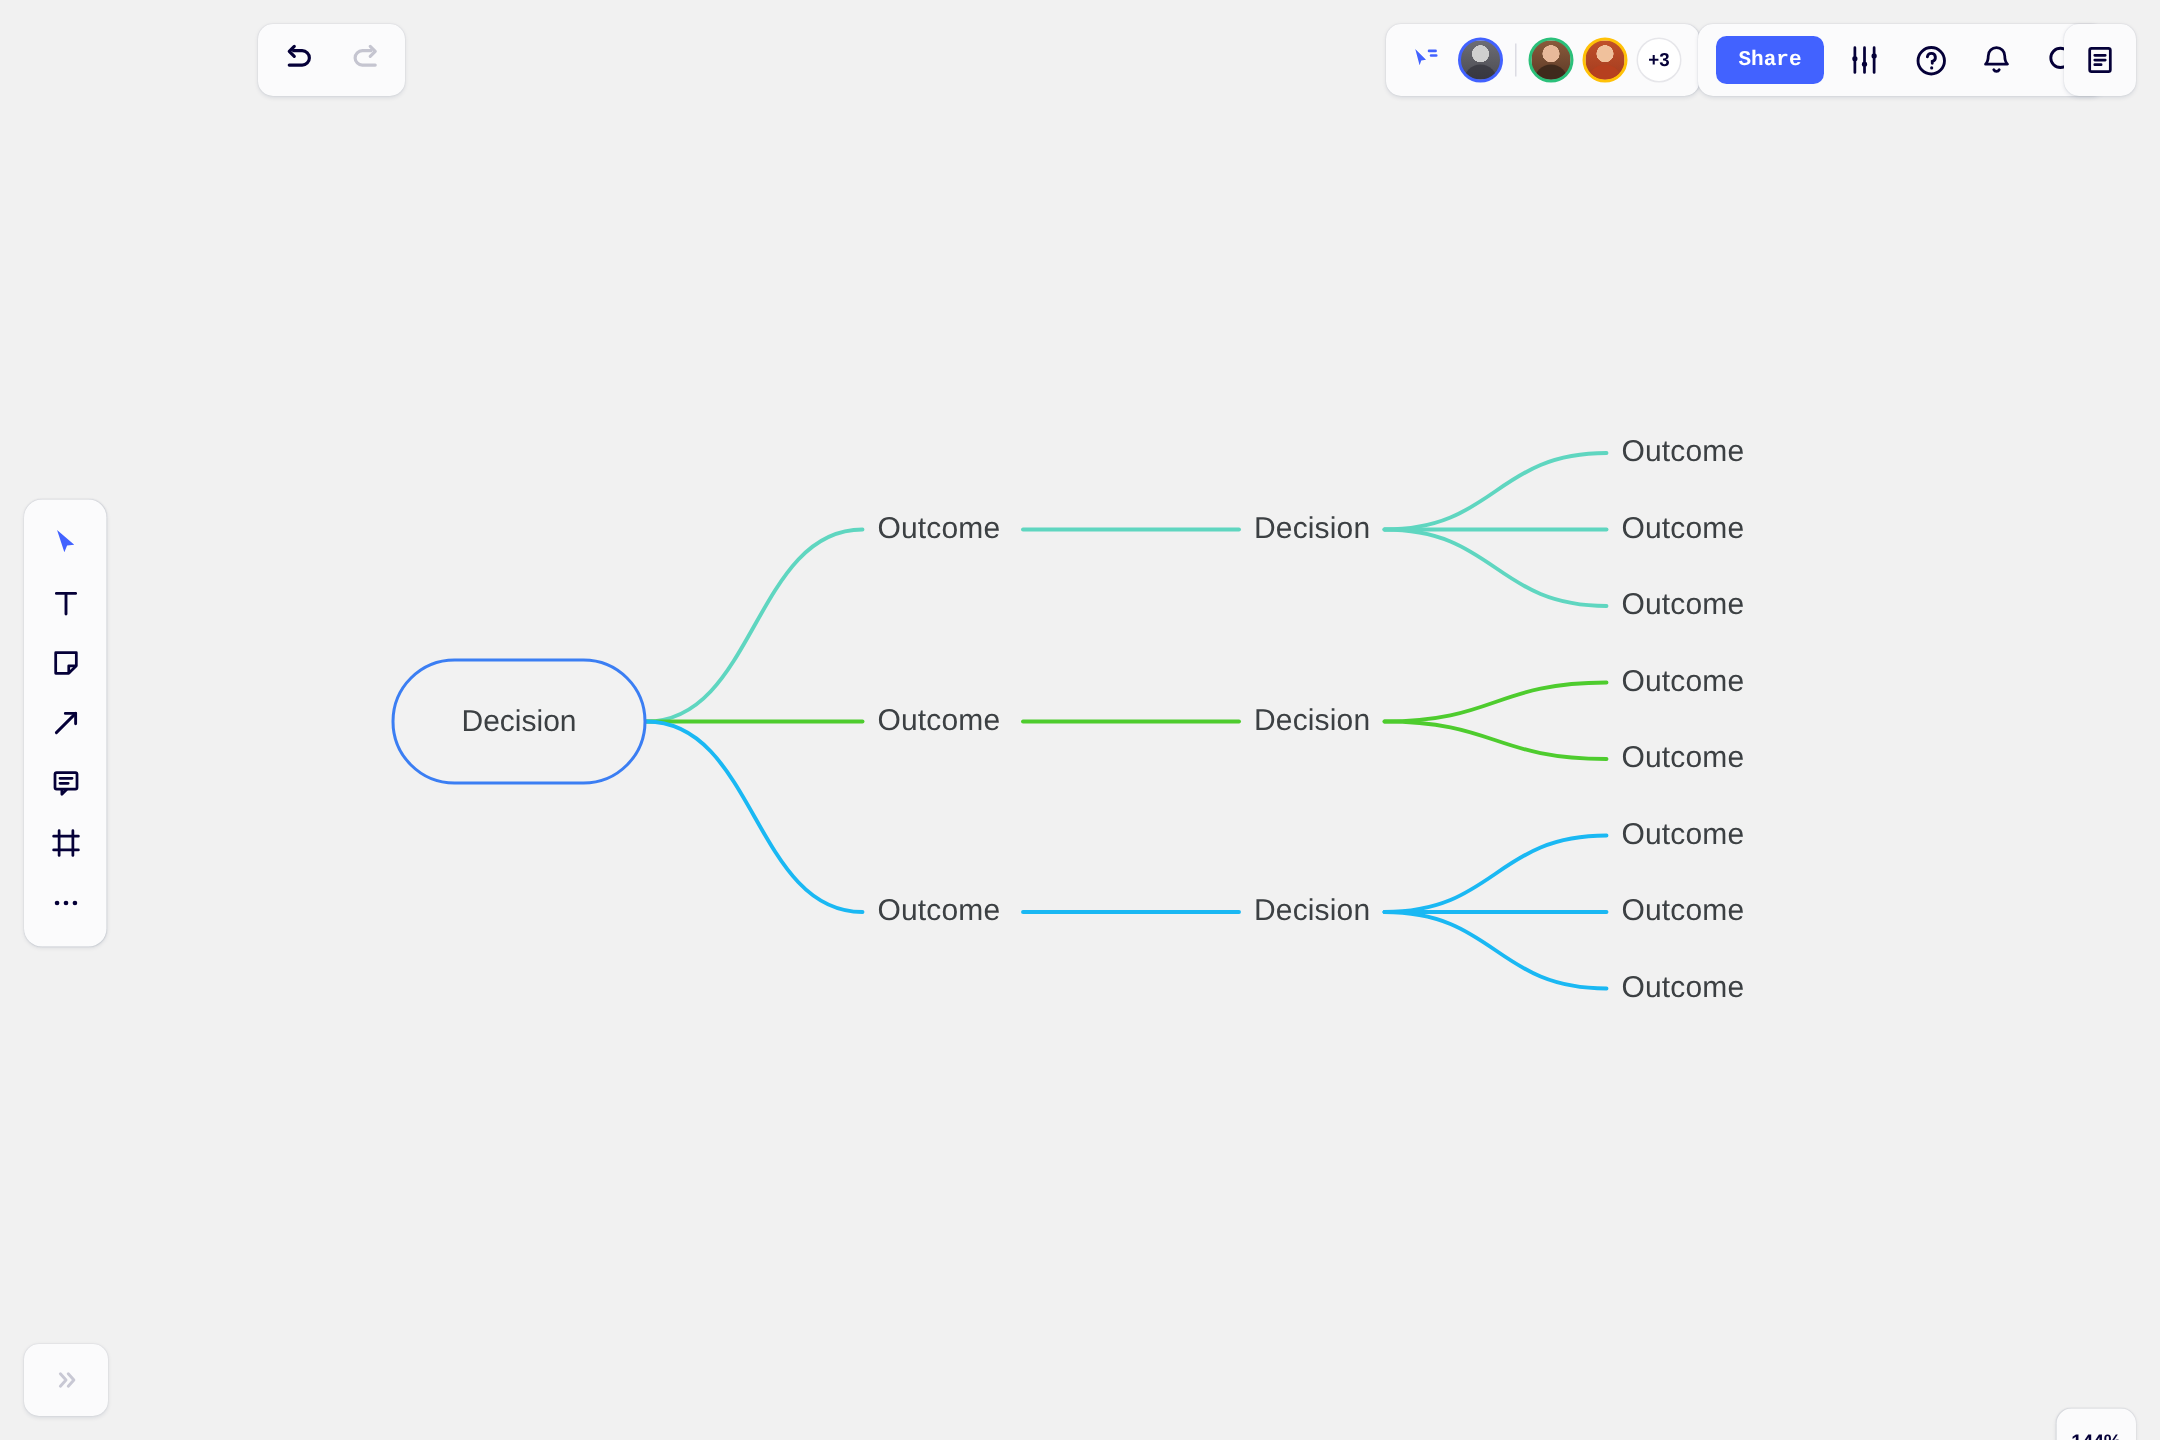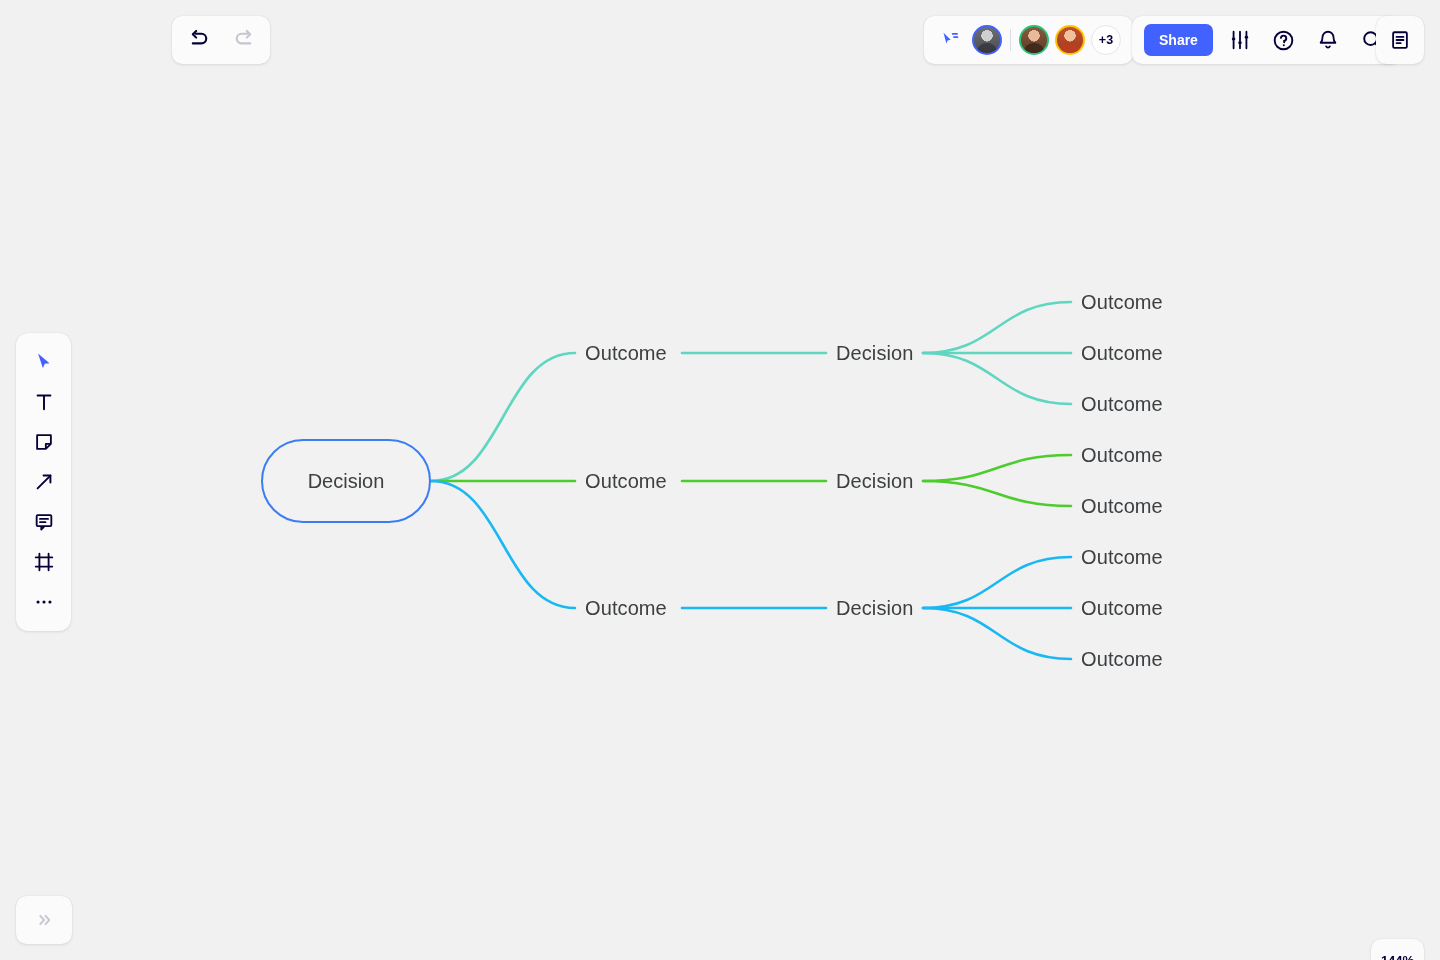--- a/index.html
+++ b/index.html
@@ -74,21 +74,21 @@
     background: #fff; border: 1px solid #e6e6ea;
     display: flex; align-items: center; justify-content: center;
     font-size: 12.5px; font-weight: 700; color: #050038;
   }
   #tr-actions { left: 1132px; top: 16px; height: 48px; padding: 0 12px; gap: 10px; }
   #share-btn {
     background: #4262ff; color: #fff;
     font-size: 14px; font-weight: 700;
     border: none; border-radius: 7px;
     padding: 8px 15px; cursor: pointer;
-    font-family: Liberation Sans, sans-serif;
+    font-family: Liberation Mono, monospace;
   }
   #tr-notes { left: 1376px; top: 16px; width: 48px; height: 48px; justify-content: center; }
 
   
   #tools {
     left: 16px; top: 333px; width: 55px;
     flex-direction: column; padding: 12px 0; gap: 6px;
     border-radius: 12px;
   }
   .tool { width: 55px; height: 34px; cursor: pointer; }

